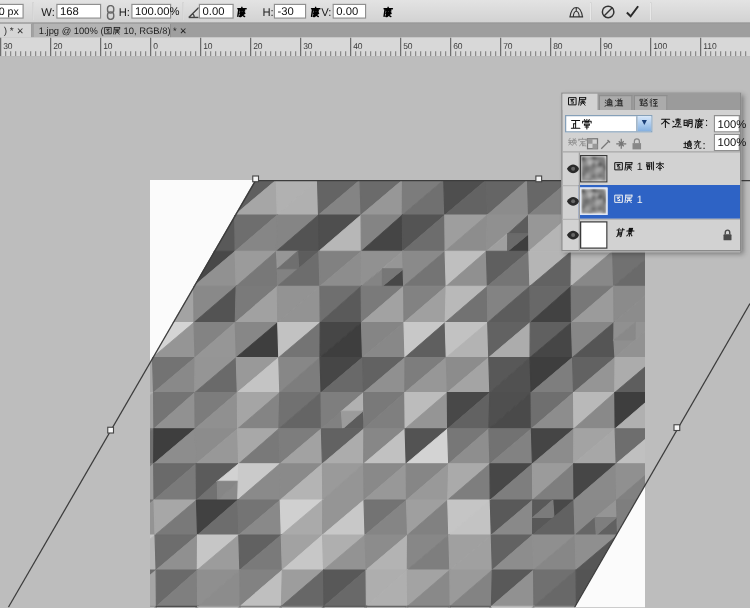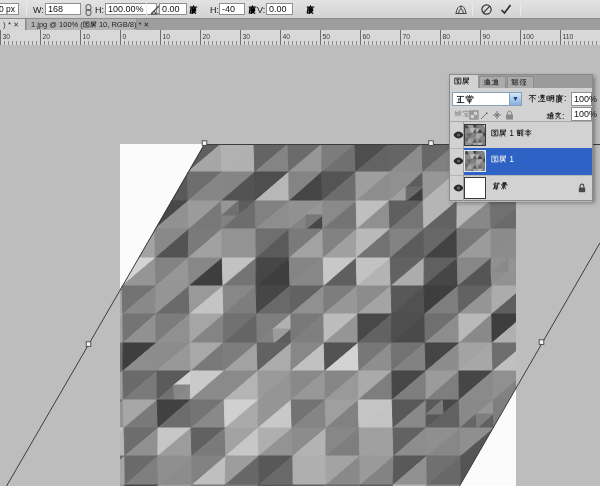--- a/index.html
+++ b/index.html
@@ -632,31 +632,31 @@
   <div id="opts" class="abs">
       <div class="fld" style="left:-16px;width:35px;text-align:right;font-size:8.5px;padding-right:3px">00 px</div>
       <div class="vsep" style="left:26px"></div>
       <span class="lbl" style="left:33px">W:</span>
       <div class="fld" style="left:45px;width:36px">168</div>
       <svg class="abs" style="left:84px;top:4px" width="9" height="12" viewBox="0 0 9 12">
         <rect x="2" y="0.5" width="5" height="6" rx="2.5" fill="none" stroke="#666" stroke-width="1.1"></rect>
         <rect x="2" y="5.5" width="5" height="6" rx="2.5" fill="none" stroke="#666" stroke-width="1.1"></rect>
       </svg>
       <span class="lbl" style="left:95px">H:</span>
-      <div class="fld" style="left:105px;width:52px">100.00%</div>
+      <div class="fld" style="left:105px;width:32px">100.00%</div>
       <div class="vsep" style="left:146px"></div>
       <svg class="abs" style="left:150px;top:5px" width="10" height="10" viewBox="0 0 10 10">
         <path d="M1 9L9 1 M1 9H9 M5.5 9A4.5 4.5 0 0 0 4 5.8" fill="none" stroke="#444" stroke-width="1.1"></path>
       </svg>
       <div class="fld" style="left:159px;width:28px">0.00</div>
       <span class="abs" style="left:189px;top:5px"><span class="cjk" style="width:9px;height:9px;margin-top:0px"><svg width="9" height="9" viewBox="0 0 100 100">
             <path d="M14 22H88 M50 8V22 M24 22L14 90 M34 36H74 M42 30V52 M64 30V52 M34 52H74 M32 64H76 M40 66L30 92 M36 72Q58 78 74 92 M72 64L36 94" fill="none" stroke="#000" stroke-width="13" stroke-linecap="round"></path>
           </svg></span></span>
       <span class="lbl" style="left:210px">H:</span>
-      <div class="fld" style="left:219px;width:26px">-40</div>
+      <div class="fld" style="left:219px;width:26px">-30</div>
       <span class="abs" style="left:248px;top:5px"><span class="cjk" style="width:9px;height:9px;margin-top:0px"><svg width="9" height="9" viewBox="0 0 100 100">
             <path d="M14 22H88 M50 8V22 M24 22L14 90 M34 36H74 M42 30V52 M64 30V52 M34 52H74 M32 64H76 M40 66L30 92 M36 72Q58 78 74 92 M72 64L36 94" fill="none" stroke="#000" stroke-width="13" stroke-linecap="round"></path>
           </svg></span></span>
       <span class="lbl" style="left:257px">V:</span>
       <div class="fld" style="left:266px;width:27px">0.00</div>
       <span class="abs" style="left:306px;top:5px"><span class="cjk" style="width:9px;height:9px;margin-top:0px"><svg width="9" height="9" viewBox="0 0 100 100">
             <path d="M14 22H88 M50 8V22 M24 22L14 90 M34 36H74 M42 30V52 M64 30V52 M34 52H74 M32 64H76 M40 66L30 92 M36 72Q58 78 74 92 M72 64L36 94" fill="none" stroke="#000" stroke-width="13" stroke-linecap="round"></path>
           </svg></span></span>
       <svg class="abs" style="left:454px;top:3px" width="14" height="12" viewBox="0 0 14 12">
         <path d="M2 10.5Q3.2 3 7 3Q10.8 3 12 10.5 M1.5 10.5H12.5 M4.6 10.5Q5 6 7 6Q9 6 9.4 10.5 M7 3V6" fill="none" stroke="#333" stroke-width="0.9"></path>

